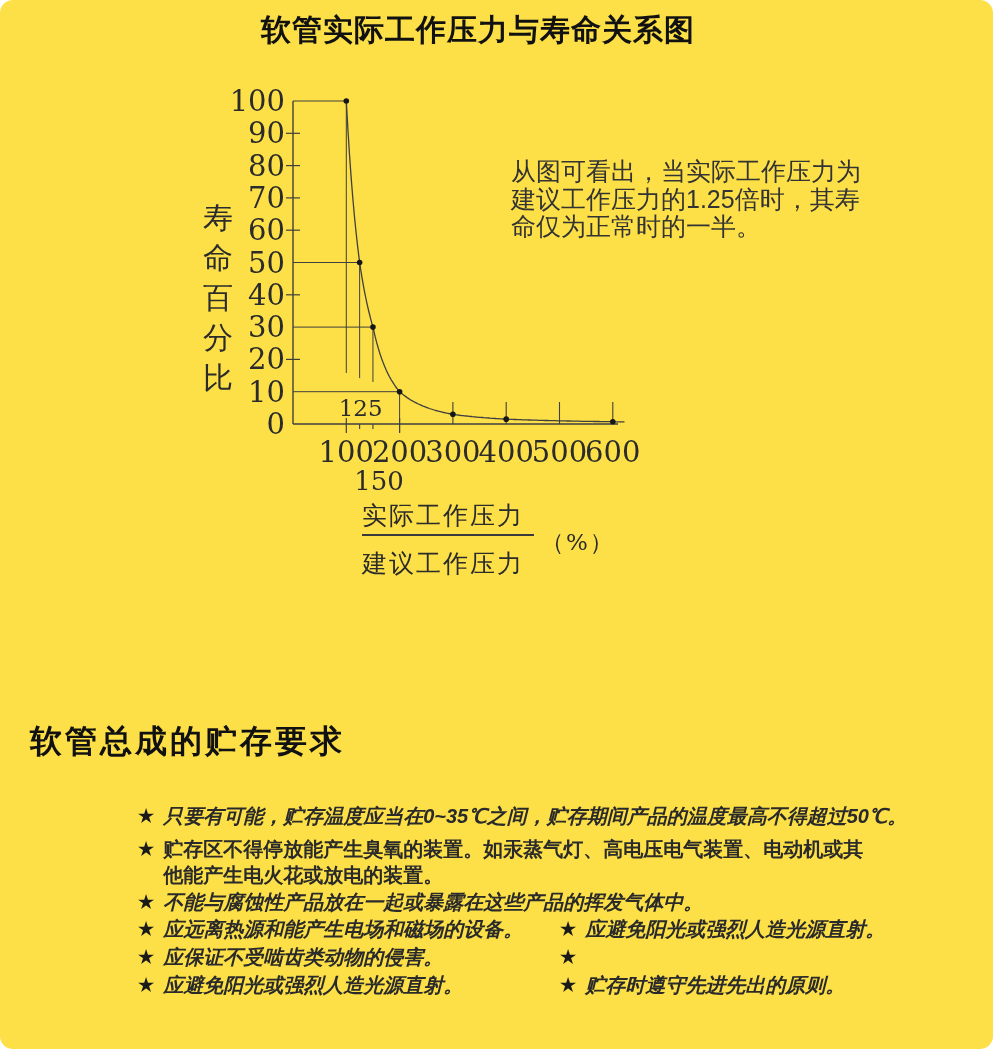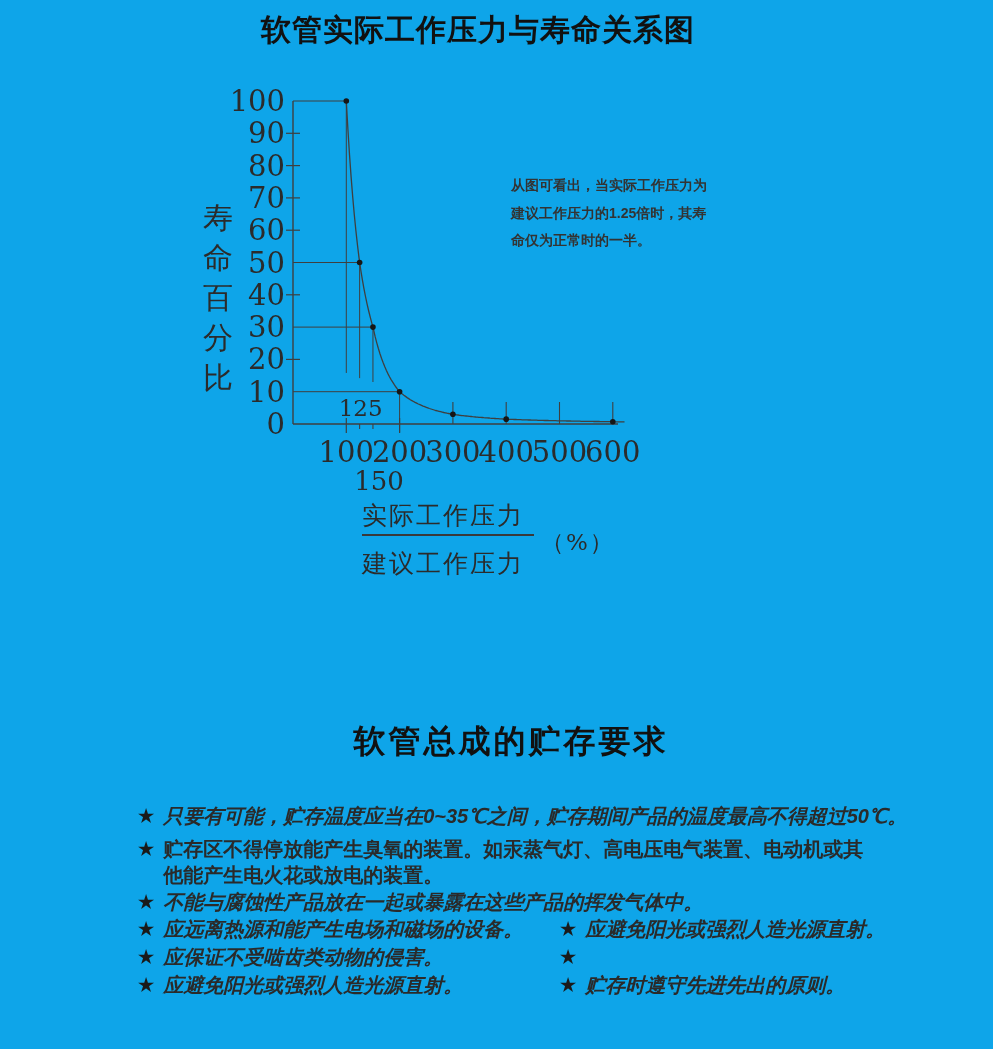--- a/index.html
+++ b/index.html
@@ -1,31 +1,31 @@
 <!DOCTYPE html>
 <html><head>
 <meta charset="utf-8">
 <style>
   html,body{margin:0;padding:0;background:#ffffff;}
-  .page{position:relative;width:993px;height:1049px;background:#0ea5e9;overflow:hidden;
-        font-family:"Liberation Sans",sans-serif;color:#222;}
+  .page{position:relative;width:993px;height:1049px;background:#fde047;overflow:hidden;
+        font-family:"Liberation Sans",sans-serif;color:#222;border-radius:13px;}
   .title1{position:absolute;left:0;top:10px;width:956px;margin:0;text-align:center;
           font-size:30px;font-weight:bold;color:#111;letter-spacing:1px;}
   .ylabel{position:absolute;left:200px;top:198px;width:36px;text-align:center;
           font-family:"DejaVu Serif",serif;font-size:30px;line-height:40px;color:#2b2b2b;}
   #chart-svg{position:absolute;left:228px;top:86px;}
-  .annotation{position:absolute;left:511px;top:172px;font-size:14px;line-height:27.5px;
-          font-weight:700;color:#333;}
+  .annotation{position:absolute;left:511px;top:158px;font-size:25px;line-height:27.5px;
+          font-weight:400;color:#333;}
   .fraction{position:absolute;left:362px;top:497px;width:172px;
           font-family:"DejaVu Serif",serif;font-size:25px;color:#2b2b2b;}
   .frac-num{line-height:37px;border-bottom:2px solid #3a3a3a;letter-spacing:2px;}
   .frac-den{line-height:36px;padding-top:10px;letter-spacing:2px;}
   .frac-unit{position:absolute;left:541px;top:527px;font-family:"DejaVu Serif",serif;
           font-size:23px;color:#2b2b2b;letter-spacing:2px;}
-  .title2{position:absolute;left:30px;top:720px;width:962px;margin:0;text-align:center;
+  .title2{position:absolute;left:30px;top:720px;width:962px;margin:0;text-align:left;
           font-size:32px;font-weight:bold;color:#111;letter-spacing:3px;}
   .bullet{position:absolute;display:flex;align-items:flex-start;gap:9px;
           font-size:20px;line-height:26px;font-weight:600;color:#2a2a2a;}
   .star{font-size:18px;line-height:26px;color:#1a1a1a;}
   .nowrap{white-space:nowrap;font-style:italic;}
   .w710{width:712px;}
 </style>
 </head>
 <body>
 

